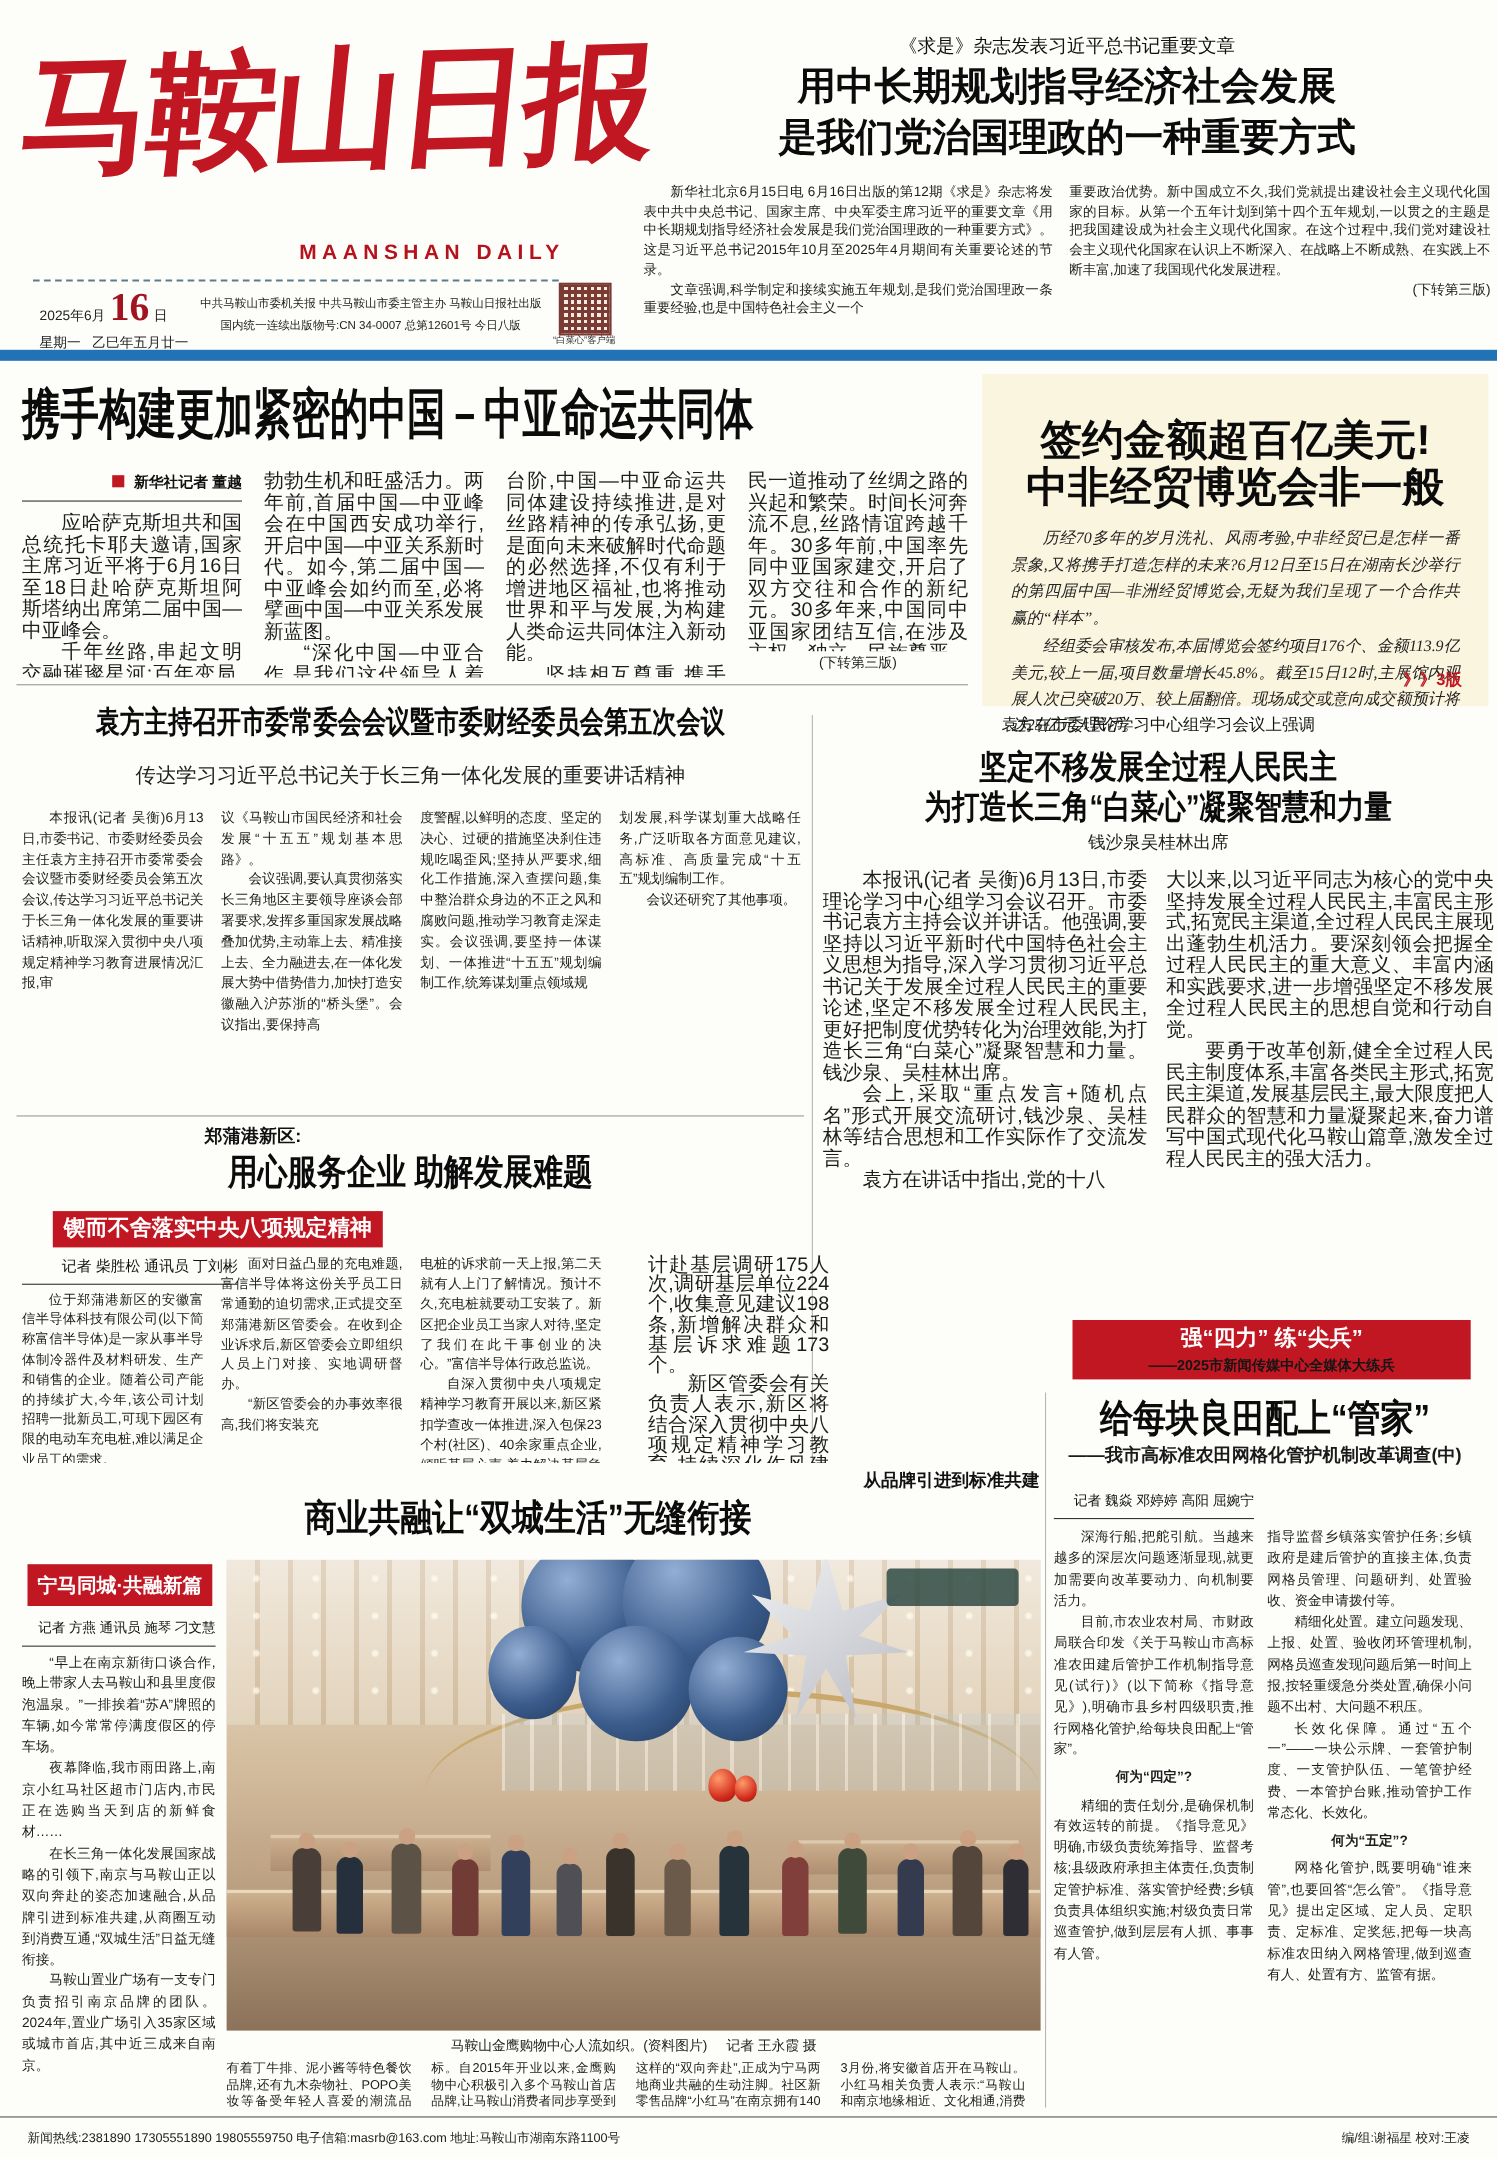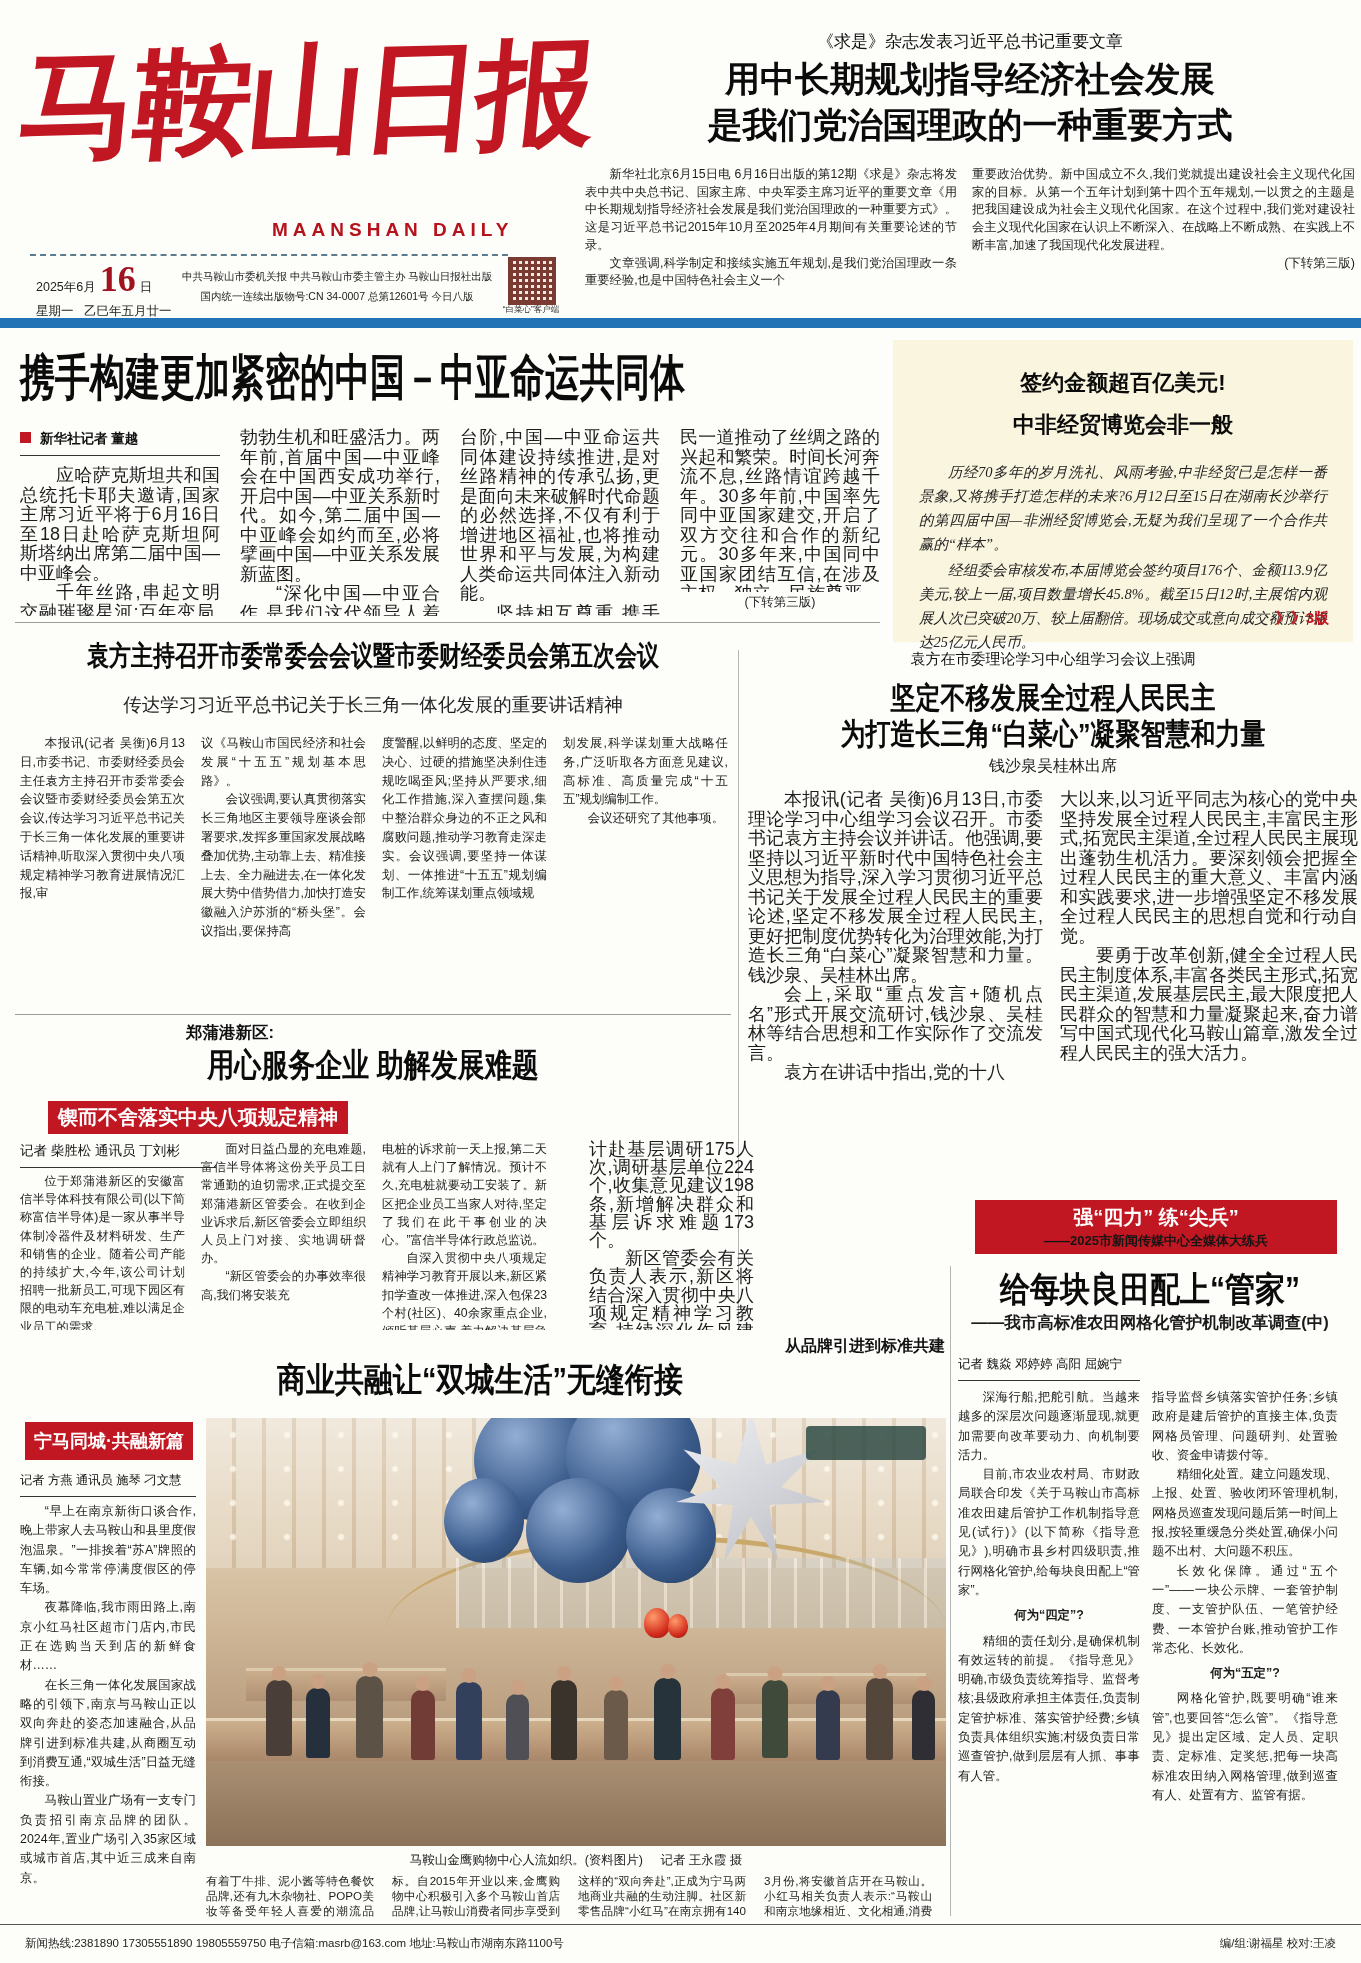--- a/index.html
+++ b/index.html
@@ -23,21 +23,21 @@
   .pubs{font-size:10.5px;line-height:20px;color:#222;white-space:nowrap;}
   .qr{background:
       repeating-linear-gradient(0deg,#7a3b33 0 3px,transparent 3px 6px),
       repeating-linear-gradient(90deg,#7a3b33 0 3px,#f3e9e2 3px 6px);
       border:2px solid #7a3b33;}
   .qrcap{font-size:8.5px;color:#333;text-align:center;}
   
   .kicker{font-size:17px;color:#111;}
   .bigH{font-weight:900;color:#0b0b0b;white-space:nowrap;}
   .stretch{display:inline-block;transform:scaleY(1.4);transform-origin:center top;}
-  .byline{font-size:13.5px;font-weight:700;border-bottom:1.5px solid #333;padding-bottom:7px;color:#111;white-space:nowrap;overflow:hidden;}
+  .byline{font-size:13.5px;font-weight:700;border-bottom:1.5px solid #333;padding-bottom:7px;color:#111;white-space:nowrap;overflow:hidden;text-align:right;}
   .sq{display:inline-block;width:11px;height:11px;background:#c01722;margin-right:9px;}
   .jump{font-size:12.5px;color:#1c1c1c;}
   .bluebar{background:#2273b5;}
   
   .expo{background:#faf5de;}
   .expoBody{font-family:"Liberation Serif","DejaVu Serif",serif;font-style:italic;
             font-size:14.5px;line-height:24px;color:#222;}
   .pageref{color:#c01722;font-weight:900;font-style:normal;font-size:15px;}
   .redbanner{background:#c01722;color:#fff;font-weight:900;text-align:center;}
   .subhead{font-weight:700;text-align:center;text-indent:0;margin:6px 0;}
@@ -119,21 +119,21 @@
   <div class="abs colbody jc" style="left:460px;top:428px;width:200px;height:188px;">
     <p class="noind">台阶,中国—中亚命运共同体建设持续推进,是对丝路精神的传承弘扬,更是面向未来破解时代命题的必然选择,不仅有利于增进地区福祉,也将推动世界和平与发展,为构建人类命运共同体注入新动能。</p>
     <p class="para">坚持相互尊重,携手建设一个守望相助、团结互信的共同体。中国同中亚国家的友好交往源远流长。2100多年前,中国汉代使者张骞出使西域,打开了中国同中亚友好交往的大门。千百年来,中国同中亚各族人</p>
   </div>
   <div class="abs colbody jc" style="left:680px;top:428px;width:200px;height:164px;">
     <p class="noind">民一道推动了丝绸之路的兴起和繁荣。时间长河奔流不息,丝路情谊跨越千年。30多年前,中国率先同中亚国家建交,开启了双方交往和合作的新纪元。30多年来,中国同中亚国家团结互信,在涉及主权、独立、民族尊严、长远发展等核心利益问题上,始终给予彼此明确、有力支持,走出了一条睦邻友好、合作共赢的新路,成为构建新型国际关系的典范。</p>
   </div>
   <div class="abs jump" style="left:680px;top:594px;width:200px;text-align:center;">(下转第三版)</div>
 
   <div class="abs expo" style="left:893px;top:340px;width:460px;height:302px;">
-    <div class="bigH center" style="font-size:22px;line-height:42px;padding-top:22px;">
+    <div class="bigH center" style="font-size:38px;line-height:42px;padding-top:40px;">
       <div>签约金额超百亿美元!</div>
       <div>中非经贸博览会非一般</div>
     </div>
     <div class="expoBody jc" style="padding:14px 26px 0 26px;">
       <p class="para">历经70多年的岁月洗礼、风雨考验,中非经贸已是怎样一番景象,又将携手打造怎样的未来?6月12日至15日在湖南长沙举行的第四届中国—非洲经贸博览会,无疑为我们呈现了一个合作共赢的“样本”。</p>
       <p class="para" style="margin-top:2px;">经组委会审核发布,本届博览会签约项目176个、金额113.9亿美元,较上一届,项目数量增长45.8%。截至15日12时,主展馆内观展人次已突破20万、较上届翻倍。现场成交或意向成交额预计将达25亿元人民币。</p>
     </div>
     <span class="pageref abs" style="right:24px;bottom:14px;">》》3版</span>
   </div>
 

